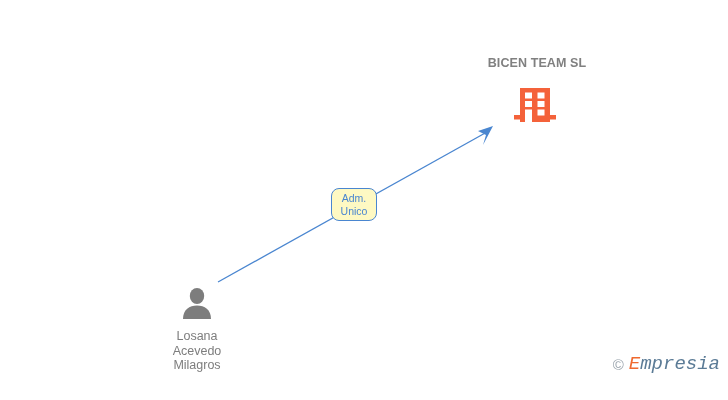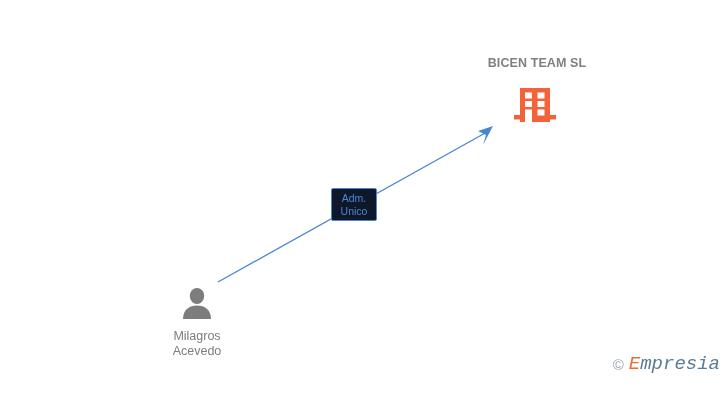--- a/index.html
+++ b/index.html
@@ -73,22 +73,22 @@
 
   
   #relation-label {
     position: absolute;
     left: 331px;
     top: 188px;
     width: 46px;
     height: 33px;
     box-sizing: border-box;
     border: 1px solid #4a86d0;
-    border-radius: 2px;
-    background: #0f172a;
+    border-radius: 8px;
+    background: #fef9c3;
     color: #4a86d0;
     font-size: 10.5px;
     line-height: 13px;
     text-align: center;
     padding-top: 3px;
   }
   #relation-label span { display: block; }
 
   
   #watermark {
@@ -147,22 +147,23 @@
     <span>Adm.</span>
     <span>Unico</span>
   </div>
 
   <div id="person-node">
     <svg id="person-icon" viewBox="0 0 36 32" xmlns="http://www.w3.org/2000/svg">
       <ellipse cx="18" cy="9" rx="7.2" ry="8" fill="#7d7d7d"></ellipse>
       <path d="M4 32 C4 22.5 10.5 18.5 18 18.5 C25.5 18.5 32 22.5 32 32 Z" fill="#7d7d7d"></path>
     </svg>
     <div id="person-name">
+      <span>Losana</span>
+      <span>Acevedo</span>
       <span>Milagros</span>
-      <span>Acevedo</span>
     </div>
   </div>
 
   <div id="watermark">
     <span id="watermark-copyright">©</span>
     <span id="watermark-text"><span class="initial">E</span><span>mpresia</span></span>
   </div>
 
 </div>
 

